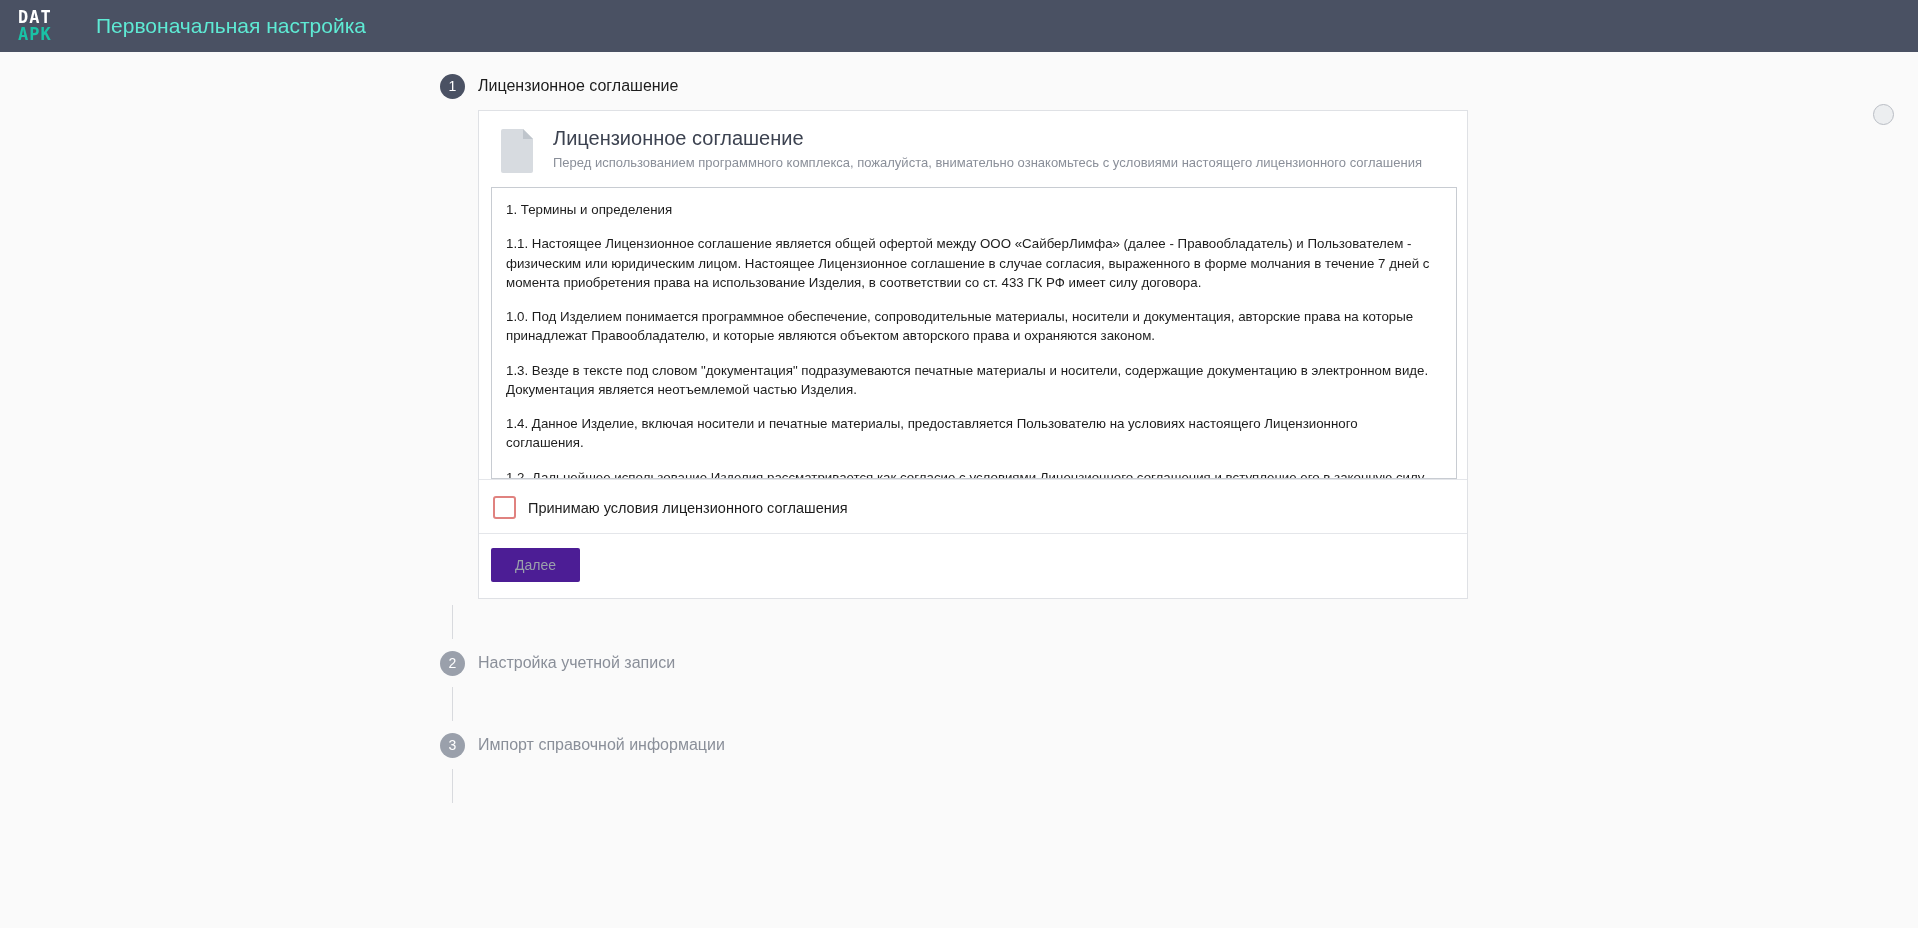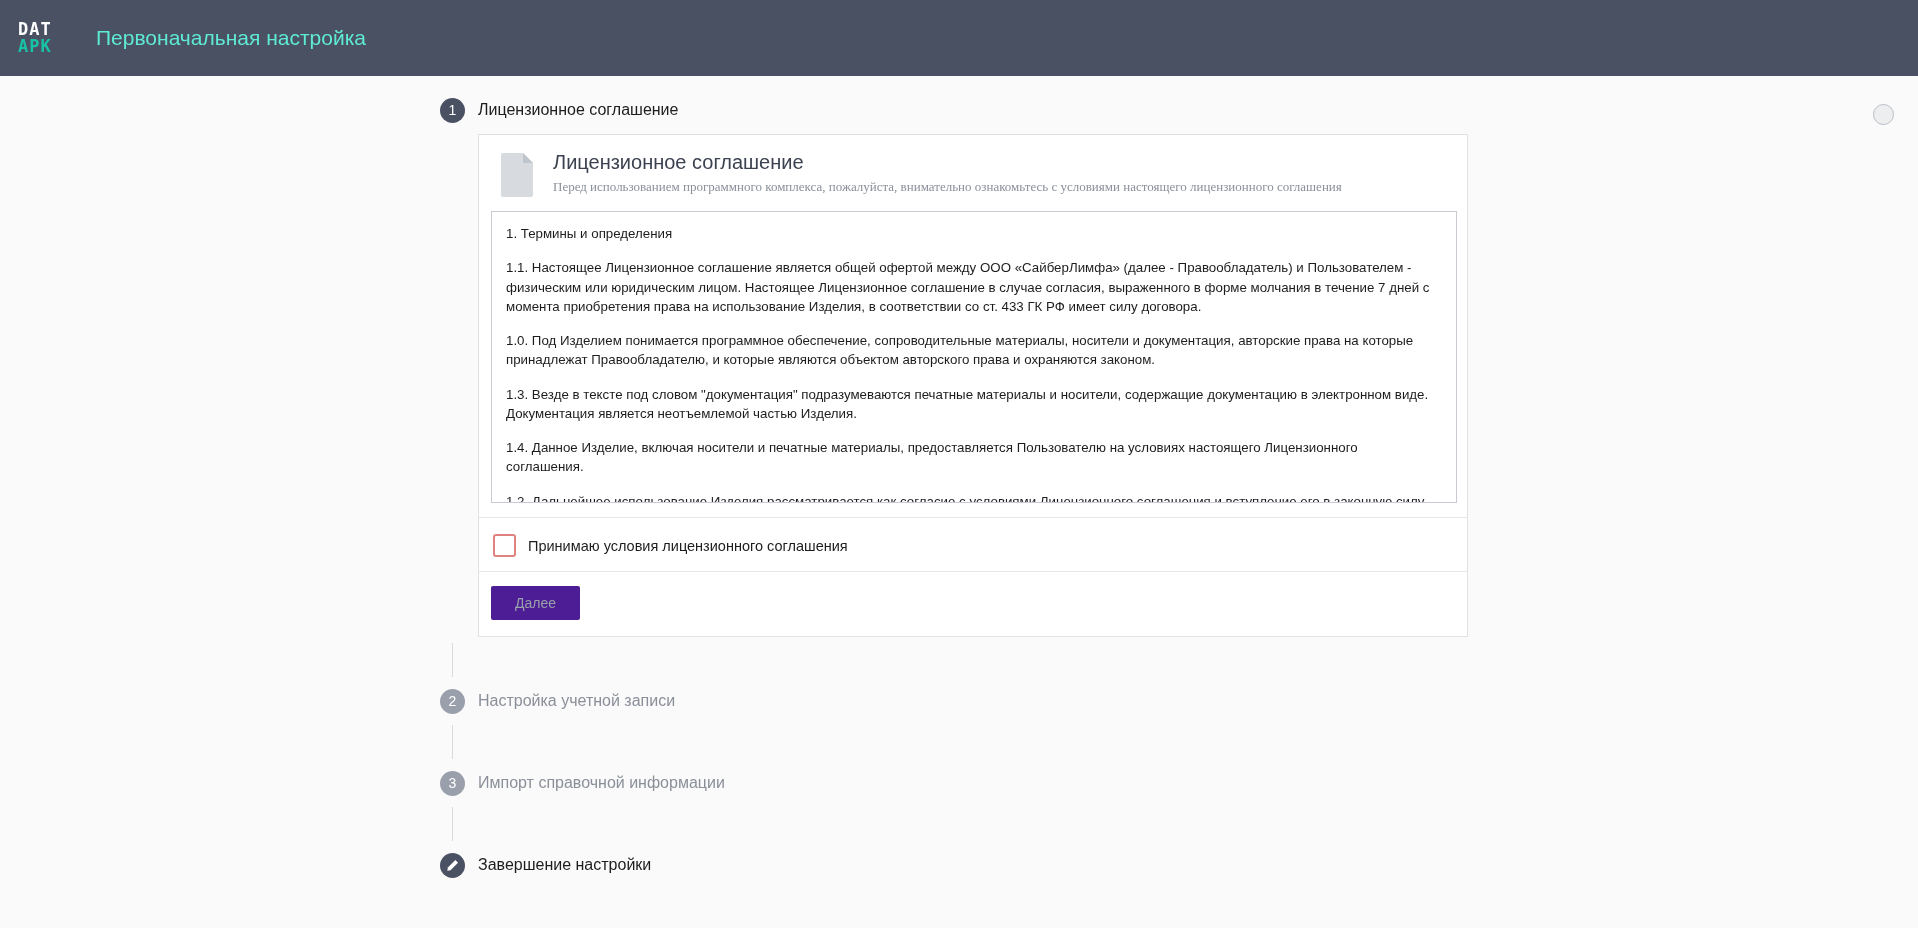--- a/index.html
+++ b/index.html
@@ -9,21 +9,21 @@
     font-family: "Liberation Sans", sans-serif;
   }
   body {
     width: 1918px;
     height: 928px;
     overflow: hidden;
   }
 
   
   .topbar {
-    height: 76px;
+    height: 52px;
     background: #4a5163;
     display: flex;
     align-items: center;
     padding: 0 0 0 18px;
     box-sizing: border-box;
   }
   .logo {
     width: 56px;
     height: 40px;
     display: flex;
@@ -116,21 +116,20 @@
     font-size: 20px;
     color: #3c4250;
     margin: 0 0 4px 0;
     font-weight: normal;
   }
   .card-sub {
     font-size: 13px;
     color: #8a8f99;
     line-height: 1.35;
     max-width: 890px;
-    font-family: Liberation Serif, serif;
   }
 
   .license-box {
     margin: 4px 10px 0 12px;
     border: 1px solid #c8ccd2;
     height: 292px;
     overflow-y: scroll;
     background: #ffffff;
     position: relative;
     padding: 10px 22px 10px 14px;
@@ -170,21 +169,21 @@
     background: #eceef0;
     border: 1px solid #b9bdc4;
     z-index: 5;
   }
 
   .accept-row {
     display: flex;
     align-items: center;
     padding: 16px 0 14px 14px;
     border-top: 1px solid #e4e6ea;
-    margin-top: 14px;
+    margin-top: 0;
   }
   .checkbox {
     width: 19px;
     height: 19px;
     border: 2px solid #e0827f;
     border-radius: 3px;
     background: #ffffff;
     margin-right: 12px;
     flex: 0 0 auto;
   }
@@ -274,23 +273,15 @@
 
     <div class="connector"></div>
 
     <div class="step-head">
       <div class="step-circle inactive">3</div>
       <div class="step-label inactive">Импорт справочной информации</div>
     </div>
 
     <div class="connector"></div>
 
-    <div class="step-head">
-      <div class="step-circle pencil-icon">
-        <svg width="13" height="13" viewBox="0 0 16 16">
-          <path d="M11.5 1.2 L14.8 4.5 L5.6 13.7 L1.6 14.4 L2.3 10.4 Z" fill="#ffffff"></path>
-        </svg>
-      </div>
-      <div class="step-label">Завершение настройки</div>
-    </div>
 
   </div>
 </div>
 
 </body></html>

